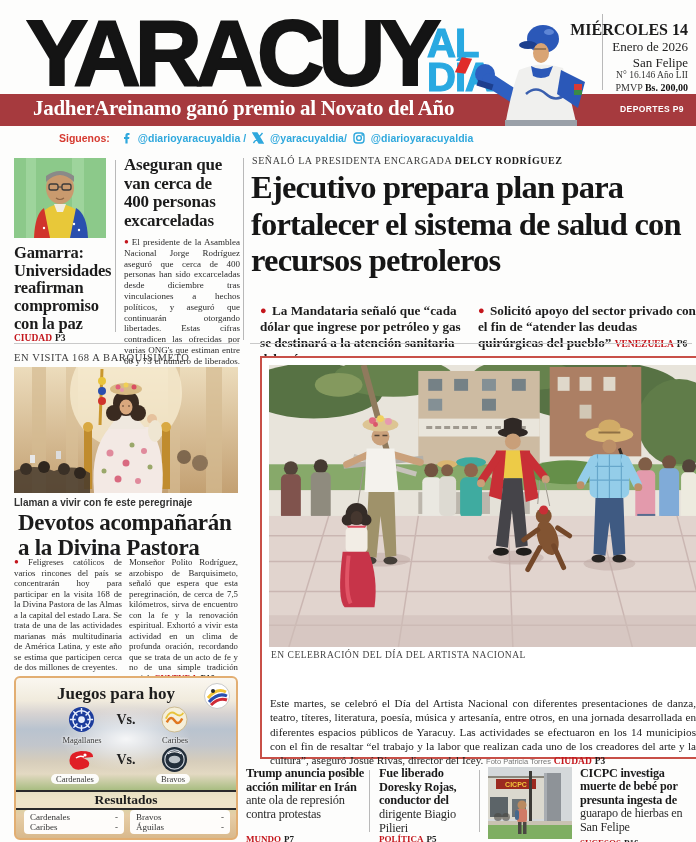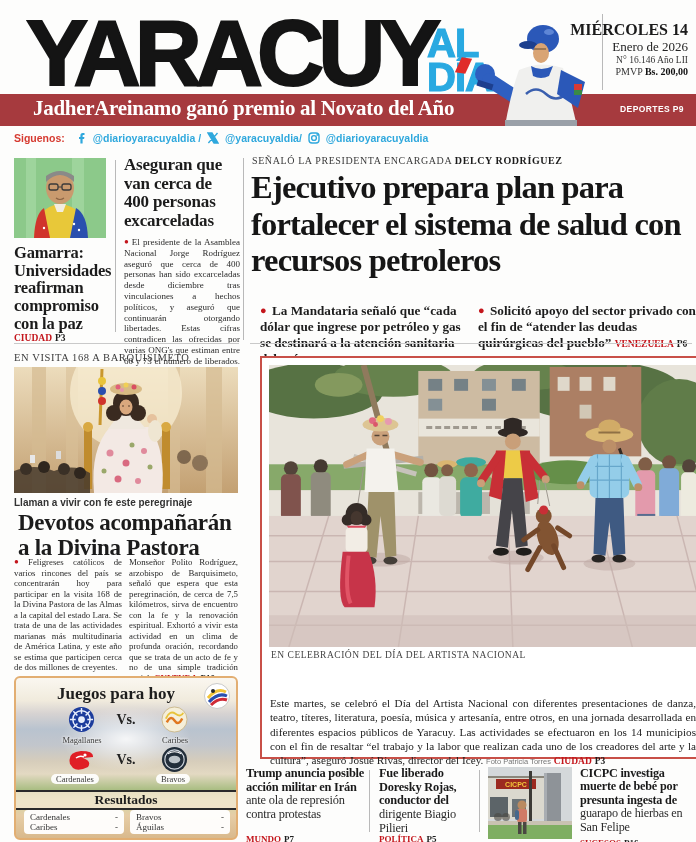--- a/index.html
+++ b/index.html
@@ -22,21 +22,21 @@
   .d5{font-size:10px;color:#333;}
   .d5 b{color:#111;}
   
   .banner{left:0;top:94px;width:696px;height:32px;background:#a63a3e;}
   .banner-head{left:20px;top:96px;font-size:21px;font-weight:700;color:#fff;letter-spacing:-.3px;margin-left:13px;}
   .banner-sec{right:12px;top:104px;font-family:"Liberation Sans",sans-serif;font-size:8.5px;
               font-weight:700;color:#fff;letter-spacing:.4px;}
   
   .social{left:14px;top:132px;display:flex;align-items:center;gap:6px;
           font-family:"Liberation Sans",sans-serif;font-size:10.5px;font-weight:700;}
-  .social .lbl{color:#d63a30;margin-right:4px;}
+  .social .lbl{color:#d63a30;margin-right:4px;margin-left:45px;}
   .social .hd{color:#2fa8dd;}
   .sicon{width:12px;height:12px;display:inline-block;}
   
   .hr{height:1px;background:#c9c9c9;}
   .kicker{font-size:10px;letter-spacing:.6px;color:#3a3a3a;}
   .kicker b{color:#1b1b1b;}
   .sec{font-weight:700;color:#c4161c;font-size:9.5px;}
   .pg{font-weight:700;color:#1d1d1d;font-size:9.5px;margin-left:3px;}
   .bullet{color:#c4161c;font-size:8px;vertical-align:1px;margin-right:2px;}
   .bodytext{font-size:9px;line-height:1.2;text-align:justify;color:#2a2a2a;margin:0;}
@@ -107,20 +107,21 @@
     <rect x="103" y="62" width="8" height="6" fill="#d93a34"></rect>
     <rect x="103" y="68" width="8" height="5" fill="#3a8a46"></rect>
     <rect x="34" y="98" width="72" height="6" fill="#9aa0a8"></rect>
   </svg>
 
   <div class="abs vline" style="left:602px;top:14px;height:76px"></div>
 
   <div class="abs dateblock">
     <div class="d1">MIÉRCOLES 14</div>
     <div class="d2">Enero de 2026</div>
+    <div class="d2">San Felipe</div>
     <div class="d4">N° 16.146 Año LII</div>
     <div class="d5">
       <span>PMVP</span>
       <b>Bs. 200,00</b>
     </div>
   </div>
 
   <div class="abs banner"></div>
   <div class="abs banner-head">JadherAreinamo ganó premio al Novato del Año</div>
   <div class="abs banner-sec">DEPORTES P9</div>

